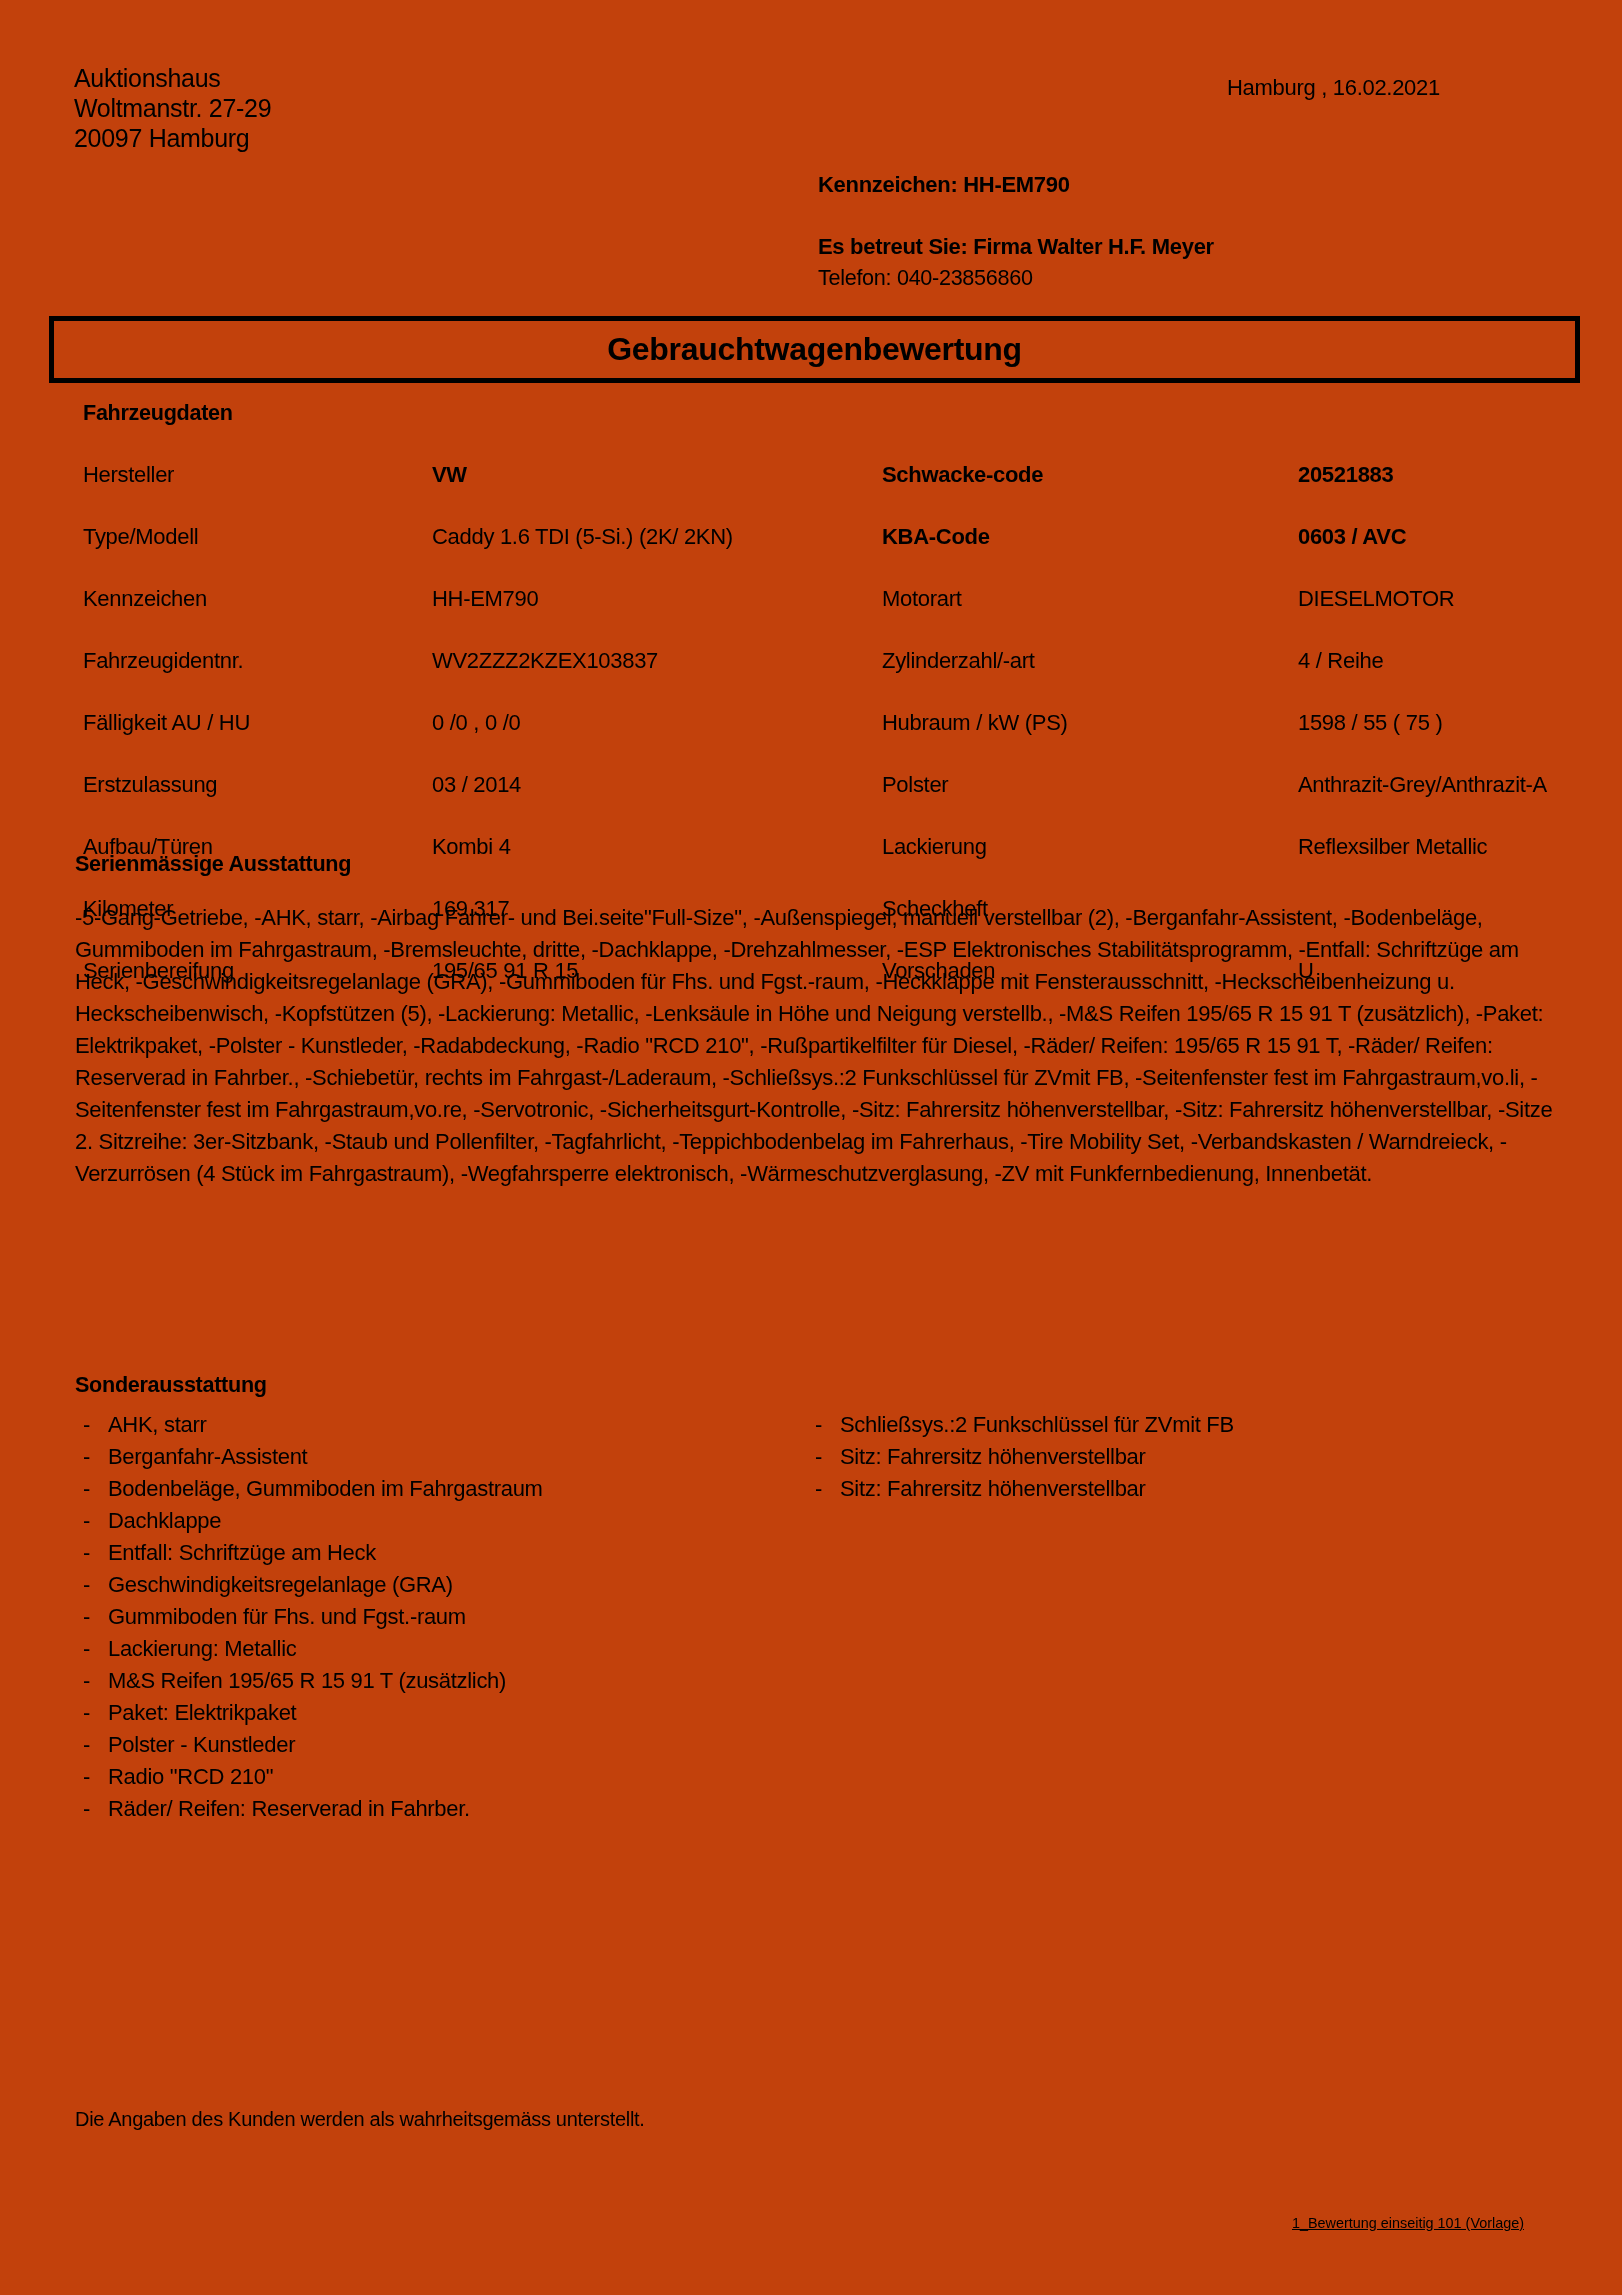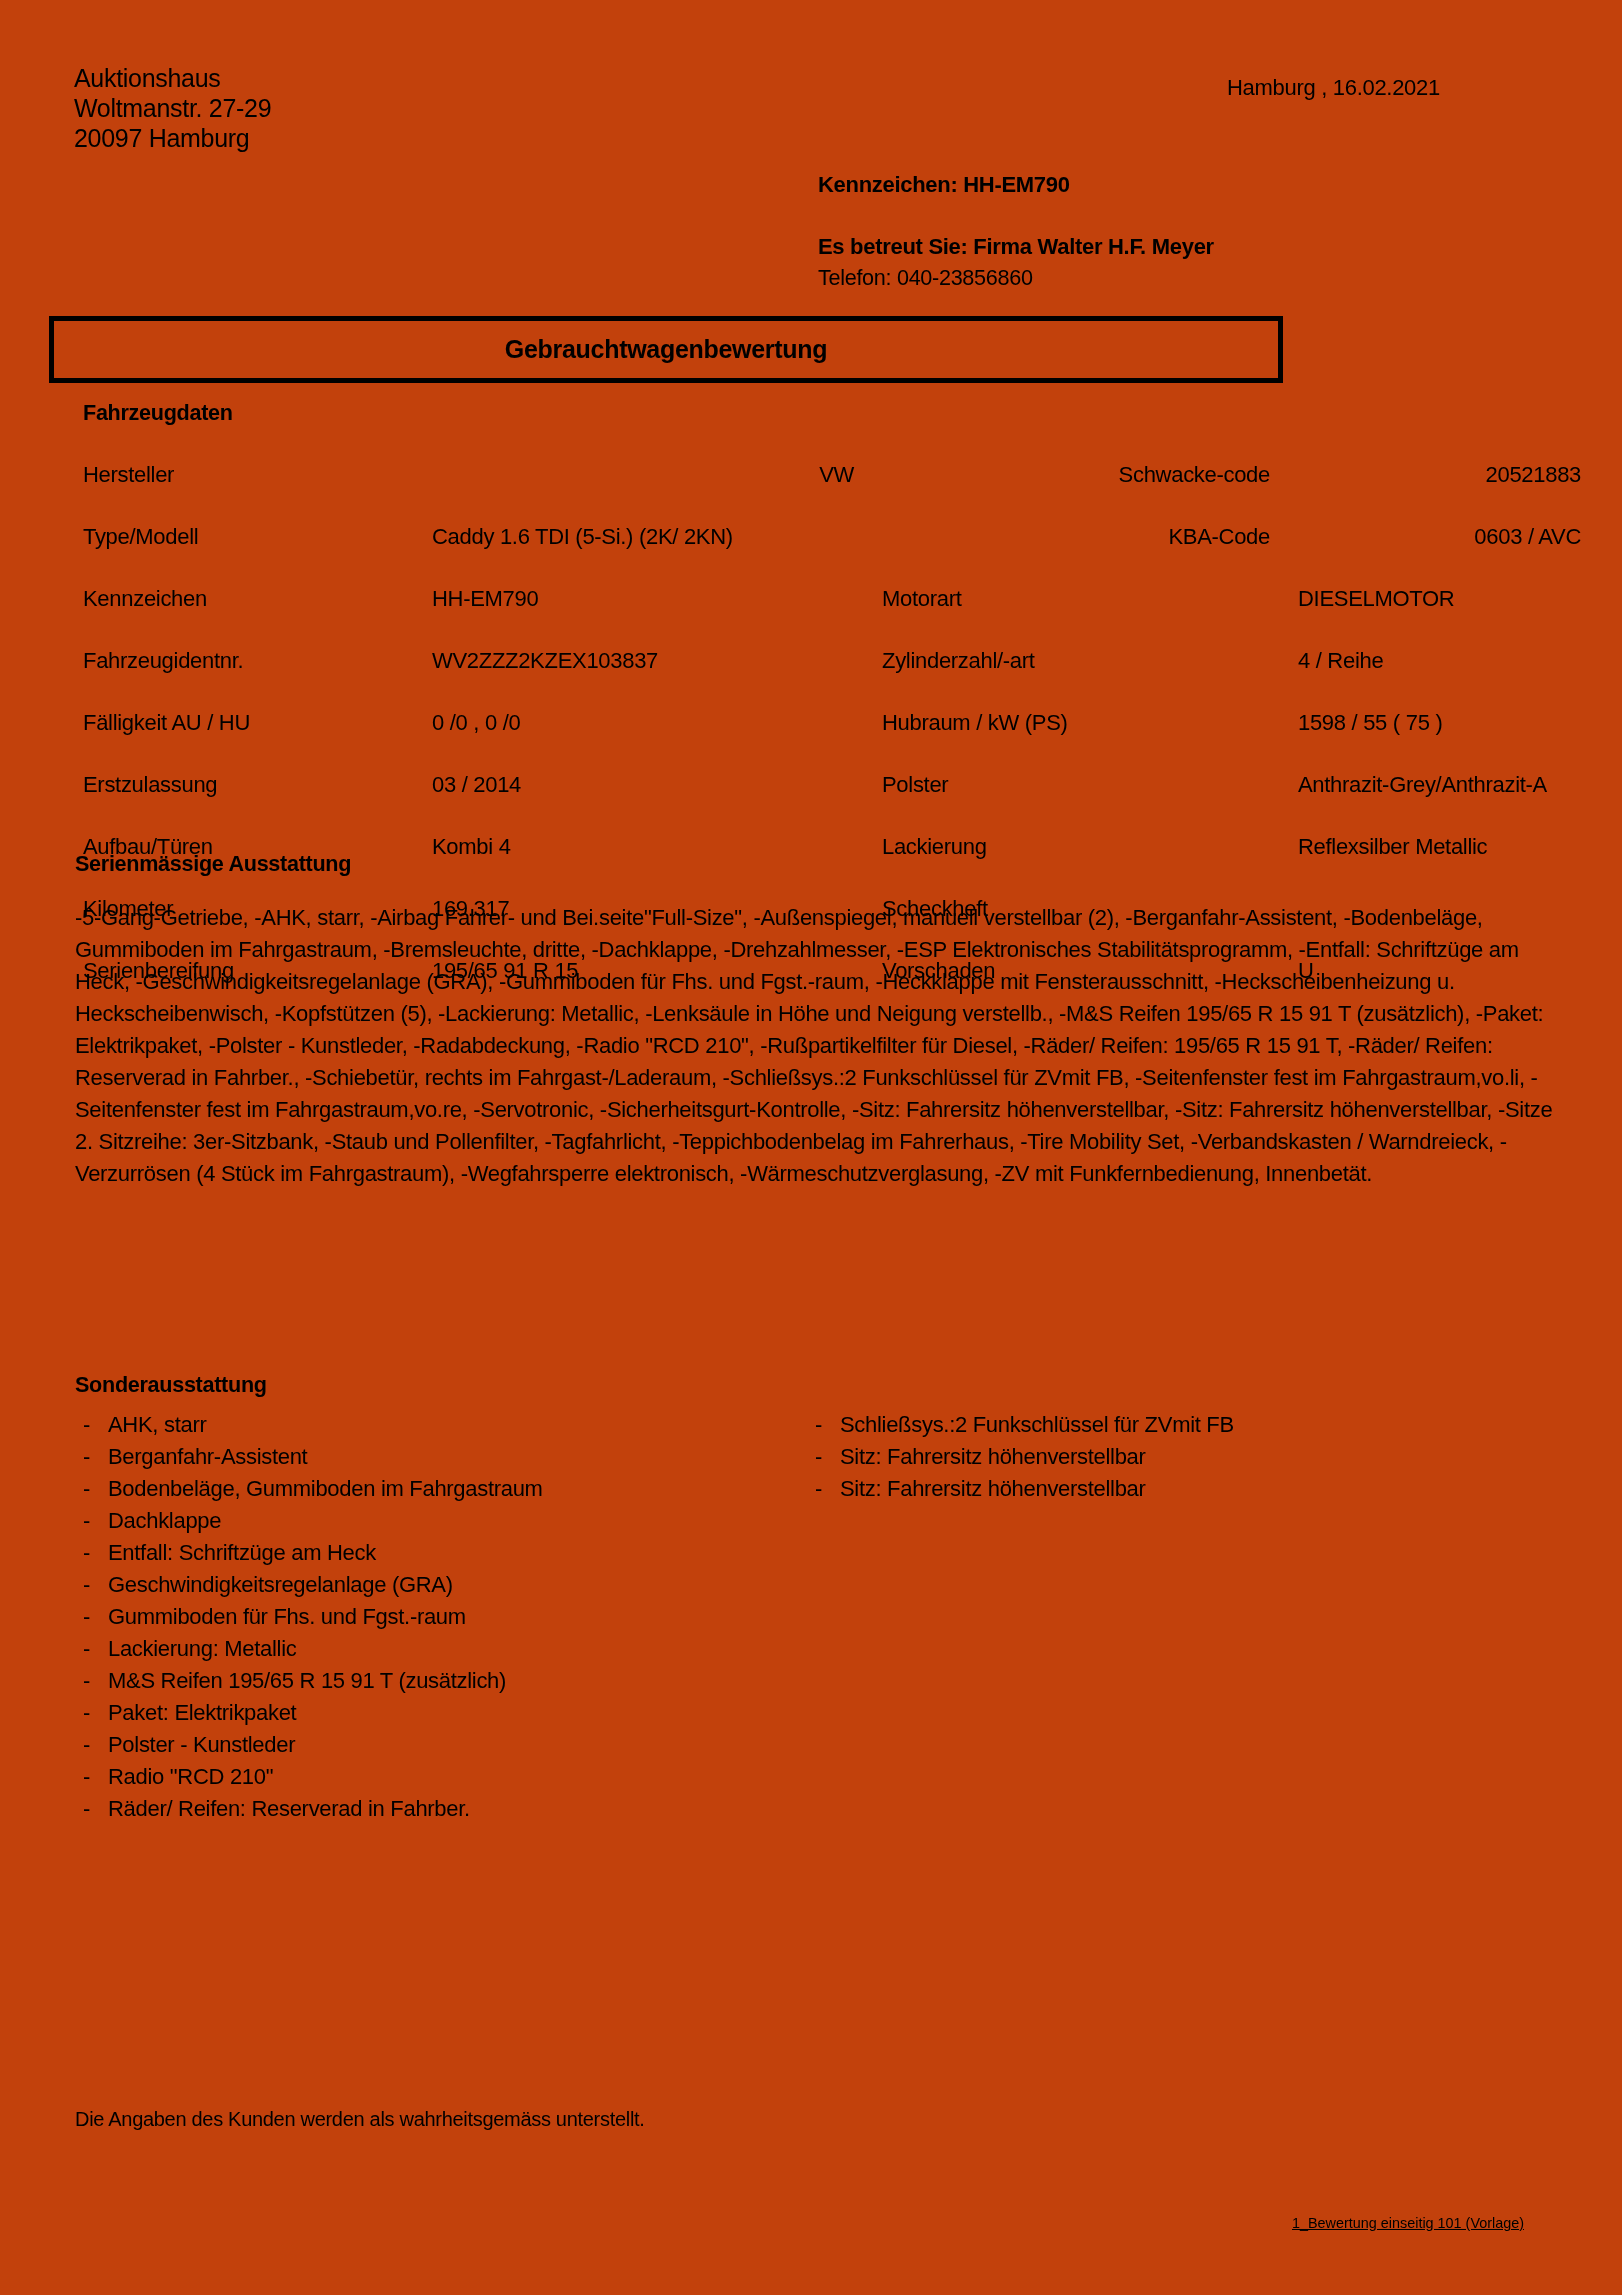--- a/index.html
+++ b/index.html
@@ -18,40 +18,40 @@
 
   .sender { left:74px; top:63px; font-size:25px; line-height:30px; }
 
   .dateline { left:1227px; top:75px; font-size:22px; }
 
   .kennz   { left:818px; top:172px; font-size:22px; font-weight:bold; }
   .betreut { left:818px; top:234px; font-size:22px; font-weight:bold; }
   .telefon { left:818px; top:265px; font-size:21.6px; }
 
   .titlebox {
-    left:49px; top:316px; width:1234px; height:67px;
+    left:49px; top:316px; width:1531px; height:67px;
     border:5.2px solid #000;
     display:flex; align-items:center; justify-content:center;
-    font-size:25px; font-weight:bold;
+    font-size:32px; font-weight:bold;
   }
 
   .sec-h { font-size:21.6px; font-weight:bold; }
   .fz-h  { left:83px; top:400px; }
 
   .fz-grid {
     left:83px; top:462px; width:1498px;
     display:grid;
     grid-template-columns:321px 422px 388px auto;
     grid-auto-rows:34px;
     font-size:22px;
     align-items:start;
     gap:28px;
   }
   .cell { white-space:nowrap; }
-  .b { font-weight:normal;text-align:right; }
+  .b { font-weight:bold; }
 
   .ser-h { left:75px; top:851px; }
   .ser-text {
     left:75px; top:902px; width:1498px;
     font-size:22px; line-height:32px;
   }
 
   .so-h { left:75px; top:1372px; }
   .so-col { display:block; }
   .so-left  { left:83px;  top:1412px; }

